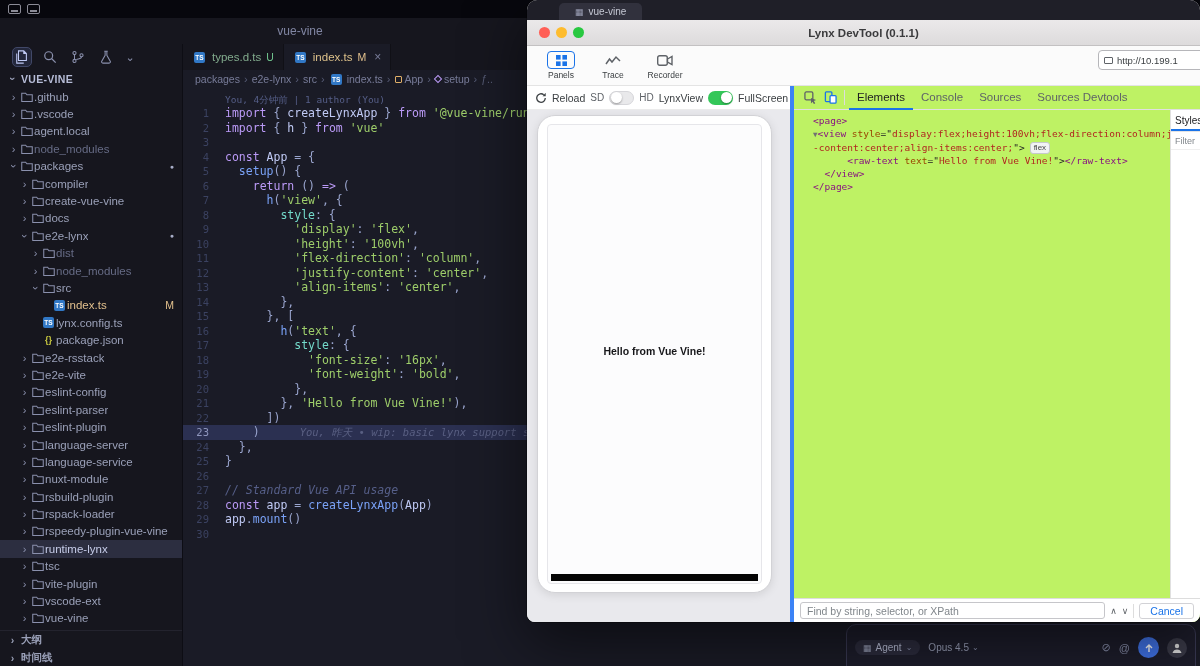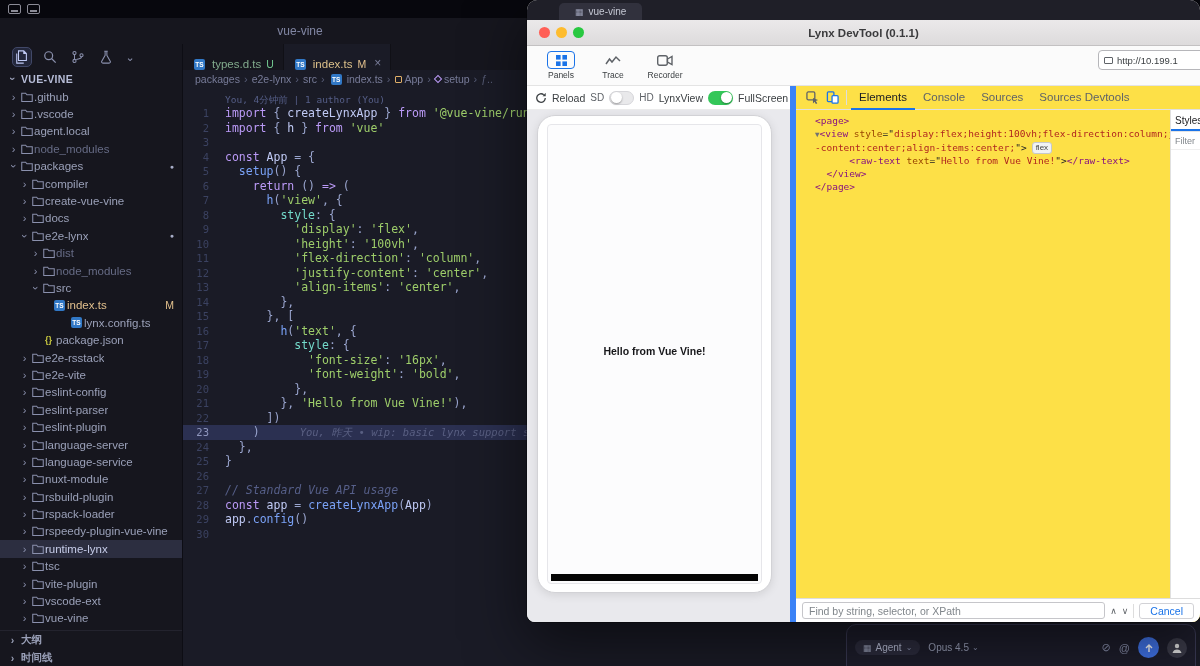--- a/index.html
+++ b/index.html
@@ -37,21 +37,21 @@
   .tbadge{margin-left:auto;margin-right:8px;color:#e2c08d;font-size:10.5px}
   .tdot{margin-left:auto;margin-right:8px;color:#a8aec8;font-size:7px}
   .ic-ts{width:11px;height:11px;background:#3178c6;color:#fff;font-size:6.5px;font-weight:bold;display:flex;align-items:center;justify-content:center;border-radius:2px}
   .ic-json{color:#cbcb41;font-size:9px;font-weight:bold}
   .side-bottom{position:absolute;left:0;right:0;bottom:0;height:36px;border-top:1px solid #23232e}
   .sb-row{height:18px;display:flex;align-items:center;gap:4px;padding-left:8px;font-size:10.5px;font-weight:bold;color:#9aa0b8}
 
   
   .vs-editor{position:absolute;left:183px;top:26px;right:0;bottom:0;background:#1a1b26;overflow:hidden}
   .tabbar{height:26px;background:#16161e;display:flex}
-  .tab{height:100%;display:flex;align-items:flex-end;gap:5px;padding:0 9px;font-size:11.5px;color:#787c99;border-right:1px solid #101016;background:#16161e}
+  .tab{height:100%;display:flex;align-items:center;gap:5px;padding:0 9px;font-size:11.5px;color:#787c99;border-right:1px solid #101016;background:#16161e}
   .tab.active{background:#1a1b26}
   .tab.u .tab-label{color:#82ab8d}
   .tab.m .tab-label{color:#dcc08a}
   .tab-badge{font-size:10.5px}
   .tab-badge.u{color:#73c991}
   .tab-badge.m{color:#e2c08d}
   .tab-close{margin-left:3px;color:#787c99;font-size:12px}
   .breadcrumb{height:18px;display:flex;align-items:center;gap:4px;padding-left:12px;font-size:10.5px;color:#787c99}
   .bc-item{display:flex;align-items:center;gap:3px}
   .bc-item.dim{color:#565b75}
@@ -106,21 +106,21 @@
   .toggle.off{background:#e9e9eb;border:1px solid #d6d6da}
   .toggle.on{background:#34c759}
   .knob{position:absolute;top:1px;width:11px;height:11px;background:#fff;border-radius:50%;box-shadow:0 1px 2px rgba(0,0,0,.35)}
   .toggle.off .knob{left:1px;top:.5px}
   .toggle.on .knob{right:1.5px}
   .dt-sim{position:absolute;top:24px;left:0;right:0;bottom:0;background:#e9e9ed}
   .phone{position:absolute;left:10px;top:5px;width:235px;height:478px;background:#fff;border:1px solid #d2d2d6;border-radius:18px;box-shadow:0 2px 10px rgba(0,0,0,.10)}
   .screen{position:absolute;left:9px;right:9px;top:8px;bottom:8px;background:#fcfcfd;border:1px solid #e6e6ea;border-radius:4px}
   .hello{position:absolute;top:48%;left:0;right:0;text-align:center;font-size:10.5px;font-weight:bold;color:#17171a}
   .homebar{position:absolute;left:3px;right:3px;bottom:2px;height:7px;background:#050505}
-  .dt-right{position:absolute;left:263px;top:0;right:0;bottom:0;background:#fde047;border-left:6px solid #3b82f6}
+  .dt-right{position:absolute;left:263px;top:0;right:0;bottom:0;background:#bef264;border-left:4px solid #3b82f6}
   .dt-devtabs{height:24px;border-bottom:1px solid #e0e0e0;display:flex;align-items:center;padding-left:6px}
   .hdr-ic{width:20px;display:flex;justify-content:center}
   .vsep{width:1px;height:15px;background:#ddd;margin:0 4px}
   .dtabs{display:flex;height:24px}
   .dtab{padding:0 8px;line-height:23px;font-size:11.5px;color:#5f6368;white-space:nowrap}
   .dtab.active{color:#202124;box-shadow:inset 0 -2px 0 #1a73e8}
   .dt-elements{position:absolute;top:24px;left:0;right:30px;bottom:24px;overflow:hidden;padding:4px 0 0 19px;font-family:"DejaVu Sans Mono",monospace;font-size:9.5px;line-height:13px;color:#202124}
   .el{white-space:pre}
   .et-tg{color:#881280}.et-at{color:#994500}.et-vl{color:#b0261f}.et-pl{color:#202124}
   .et-ar{color:#727272;font-size:7.5px}
@@ -297,21 +297,21 @@
             <span class="tlabel">src</span>
           </div>
           <div class="trow" style="padding-left: 41px;">
             <span class="chev"></span>
             <span class="ticon">
               <span class="ic-ts">TS</span>
             </span>
             <span class="tlabel mod">index.ts</span>
             <span class="tbadge">M</span>
           </div>
-          <div class="trow" style="padding-left: 30px; margin-left: 28px;">
+          <div class="trow" style="padding-left: 30px;">
             <span class="chev"></span>
             <span class="ticon">
               <span class="ic-ts">TS</span>
             </span>
             <span class="tlabel">lynx.config.ts</span>
           </div>
           <div class="trow" style="padding-left: 30px;">
             <span class="chev"></span>
             <span class="ticon">
               <span class="ic-json">{}</span>
@@ -555,21 +555,21 @@
             <div class="cl"><span class="ln">19</span><span class="ct"><span class="tk-pn">            </span><span class="tk-str">'font-weight'</span><span class="tk-pn">: </span><span class="tk-str">'bold'</span><span class="tk-pn">,</span></span></div>
             <div class="cl"><span class="ln">20</span><span class="ct"><span class="tk-pn">          },</span></span></div>
             <div class="cl"><span class="ln">21</span><span class="ct"><span class="tk-pn">        }, </span><span class="tk-str">'Hello from Vue Vine!'</span><span class="tk-pn">),</span></span></div>
             <div class="cl"><span class="ln">22</span><span class="ct"><span class="tk-pn">      ])</span></span></div>
             <div class="cl hl"><span class="ln">23</span><span class="ct"><span class="tk-pn">    )</span></span><span class="blame">You, 昨天 • wip: basic lynx support skel</span></div>
             <div class="cl"><span class="ln">24</span><span class="ct"><span class="tk-pn">  },</span></span></div>
             <div class="cl"><span class="ln">25</span><span class="ct"><span class="tk-pn">}</span></span></div>
             <div class="cl"><span class="ln">26</span><span class="ct"></span></div>
             <div class="cl"><span class="ln">27</span><span class="ct"><span class="tk-cm">// Standard Vue API usage</span></span></div>
             <div class="cl"><span class="ln">28</span><span class="ct"><span class="tk-kw">const</span><span class="tk-pn"> </span><span class="tk-id">app</span><span class="tk-pn"> = </span><span class="tk-fn">createLynxApp</span><span class="tk-pn">(</span><span class="tk-id">App</span><span class="tk-pn">)</span></span></div>
-            <div class="cl"><span class="ln">29</span><span class="ct"><span class="tk-id">app</span><span class="tk-pn">.</span><span class="tk-fn">config</span><span class="tk-pn">()</span></span></div>
+            <div class="cl"><span class="ln">29</span><span class="ct"><span class="tk-id">app</span><span class="tk-pn">.</span><span class="tk-fn">mount</span><span class="tk-pn">()</span></span></div>
             <div class="cl"><span class="ln">30</span><span class="ct"></span></div>
           </div>
       </div>
     </div>
 
     <div class="chat-box">
       <div class="chat-row">
         <span class="agent-pill">
           <span class="pill-grid">▦</span>
           <span>Agent</span>

